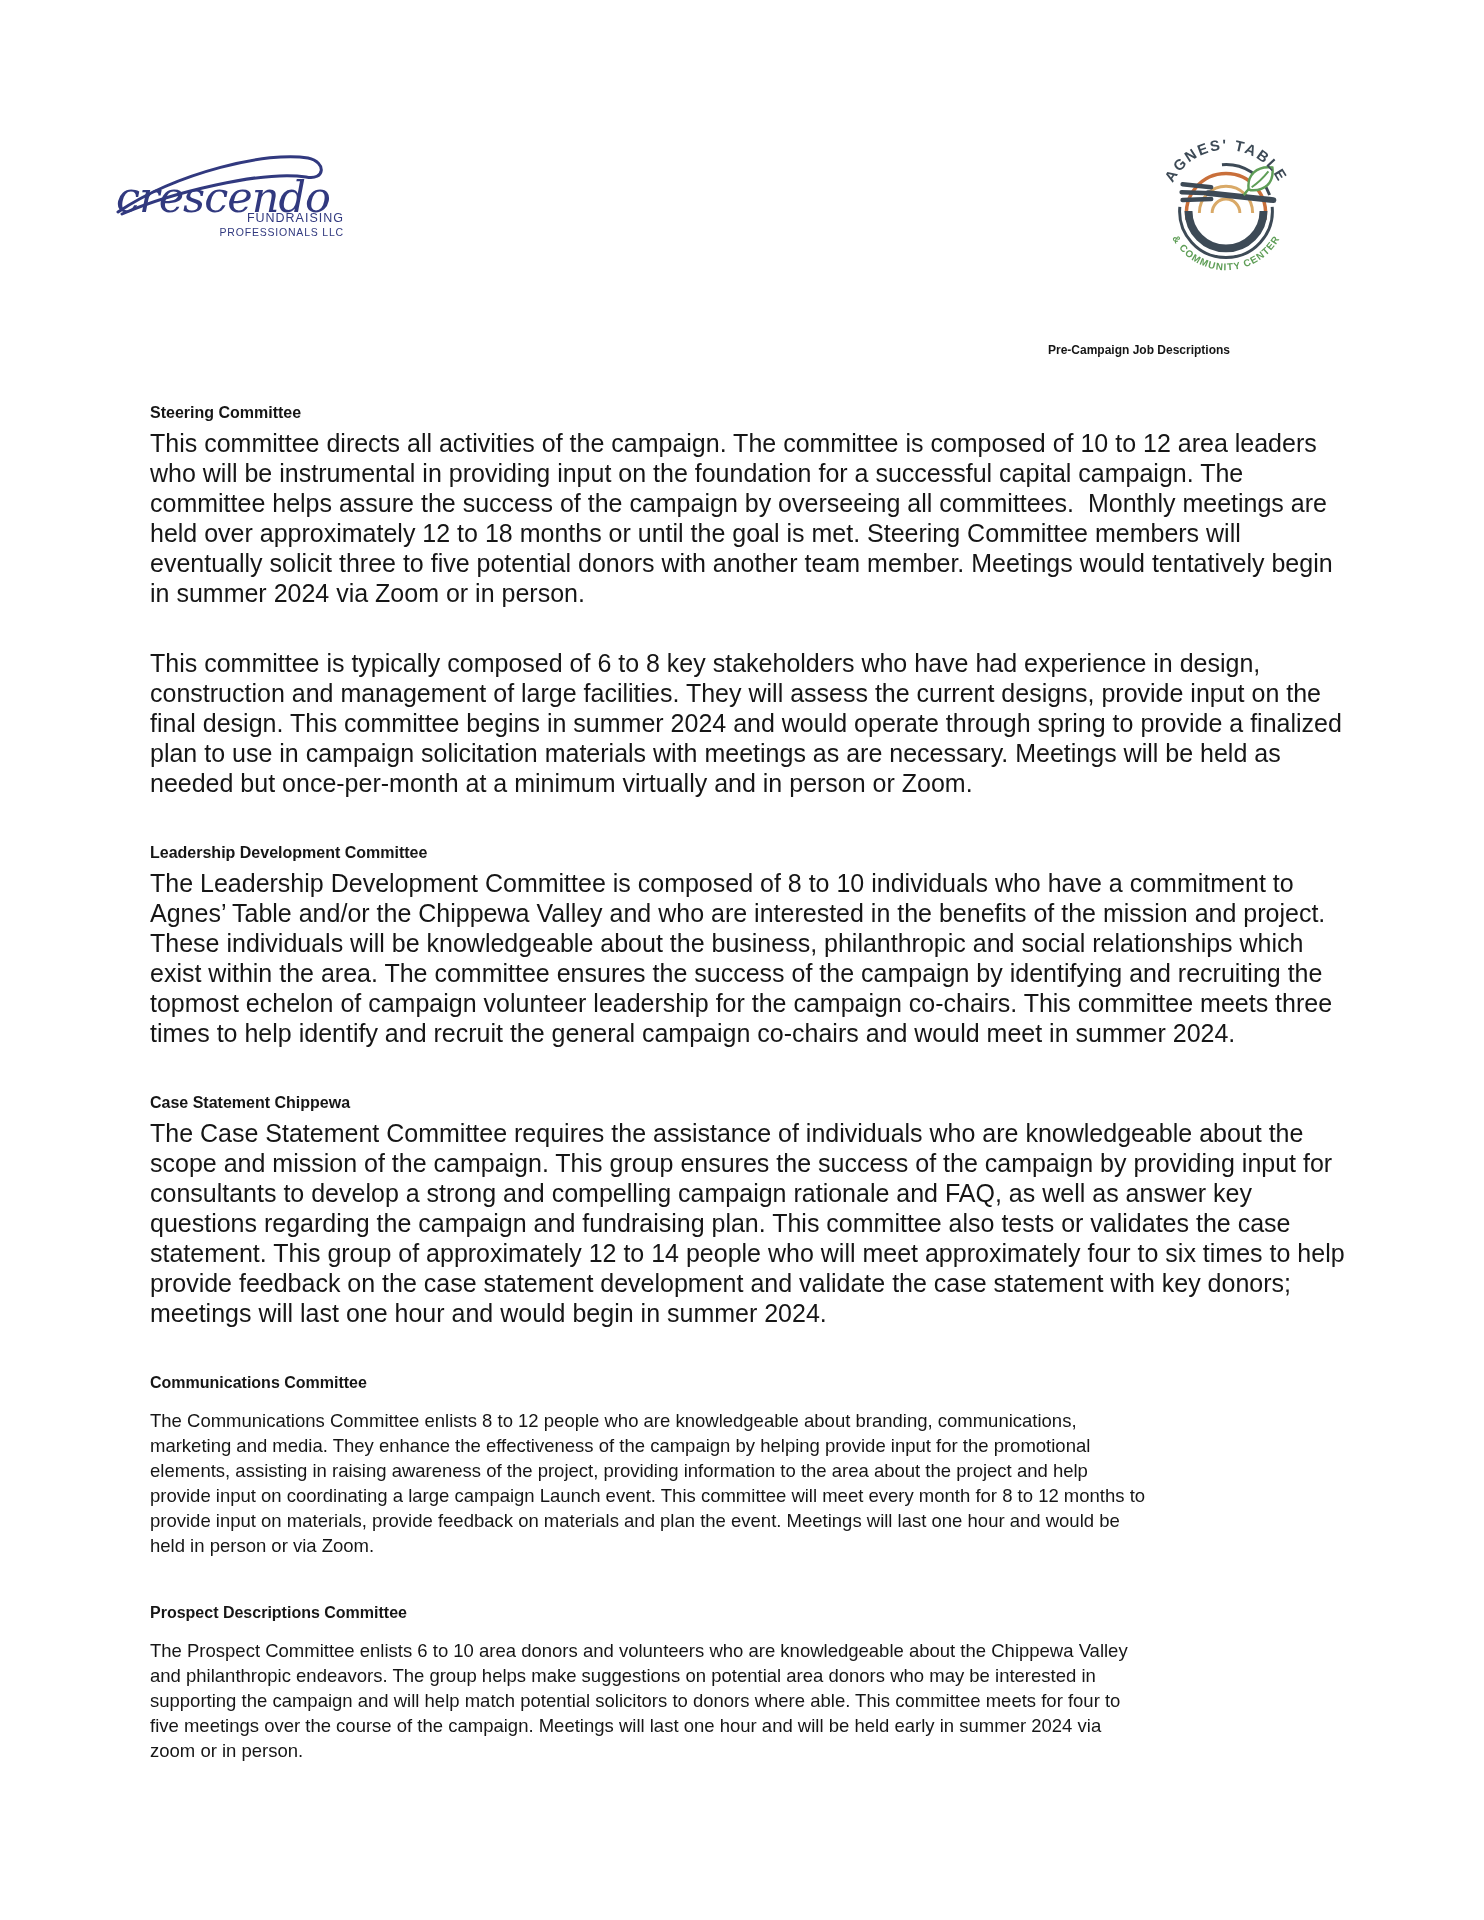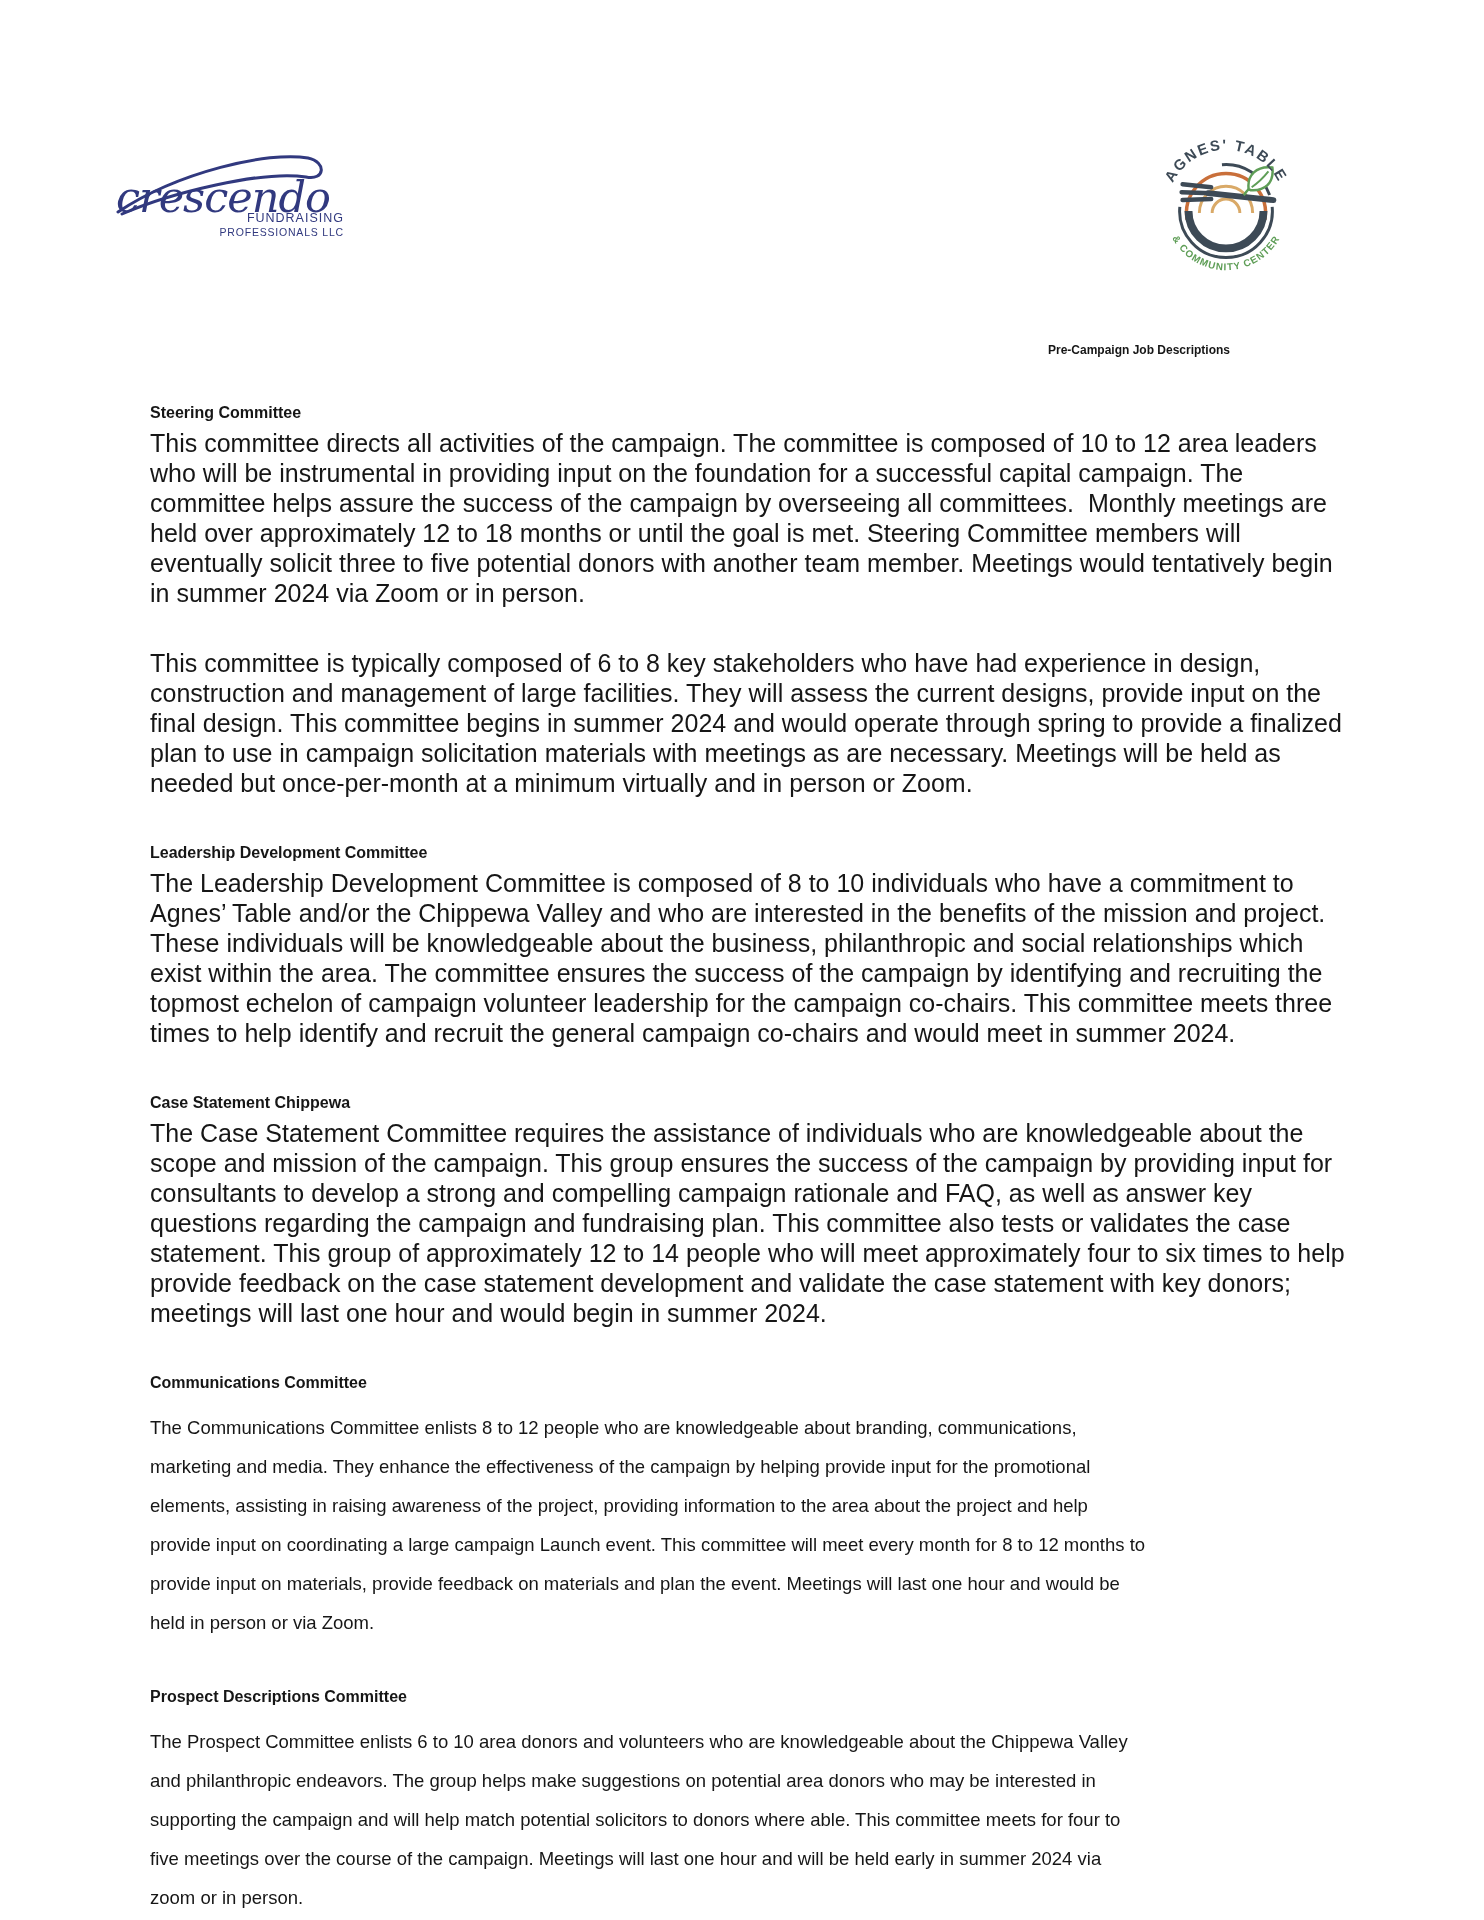--- a/index.html
+++ b/index.html
@@ -34,21 +34,21 @@
   section p {
     font-size: 25px;
     line-height: 30px;
     margin: 0;
     max-width: 1199px;
     white-space: pre-wrap;
   }
   section.narrow h2 { margin-bottom: 10px; }
   section.narrow p {
     font-size: 18.5px;
-    line-height: 39px;
+    line-height: 25px;
     max-width: 1000px;
   }
   .arc-top-text { font-family: "Liberation Sans", sans-serif; font-size: 15px; font-weight: bold; letter-spacing: 2px; }
   .arc-bottom-text { font-family: "Liberation Sans", sans-serif; font-size: 10px; font-weight: bold; letter-spacing: 1px; }
   .crescendo-script { font-family: "DejaVu Serif", serif; font-style: italic; font-size: 43px; letter-spacing: -1px; }
   .crescendo-sub1 { font-family: "Liberation Sans", sans-serif; font-size: 12.5px; letter-spacing: 1px; }
   .crescendo-sub2 { font-family: "Liberation Sans", sans-serif; font-size: 10.5px; letter-spacing: 0.8px; }
 </style>
 </head>
 <body>

